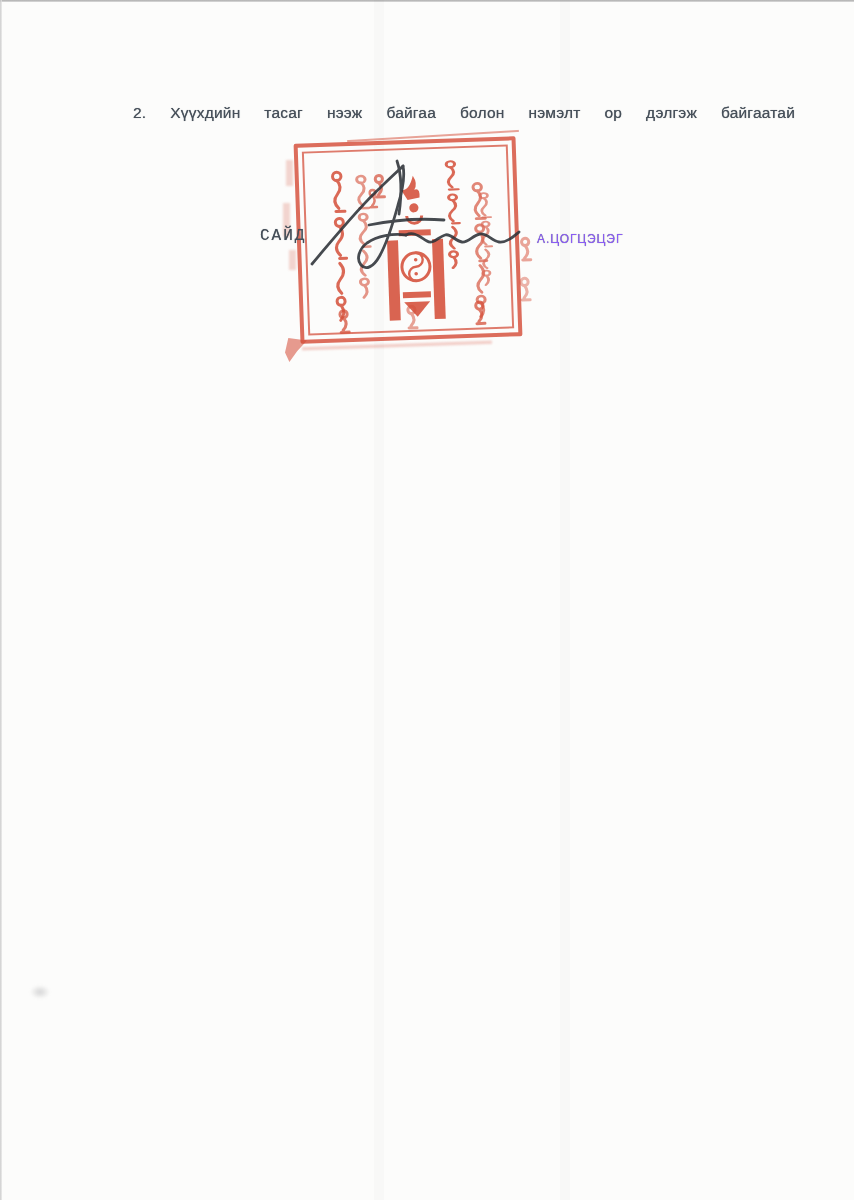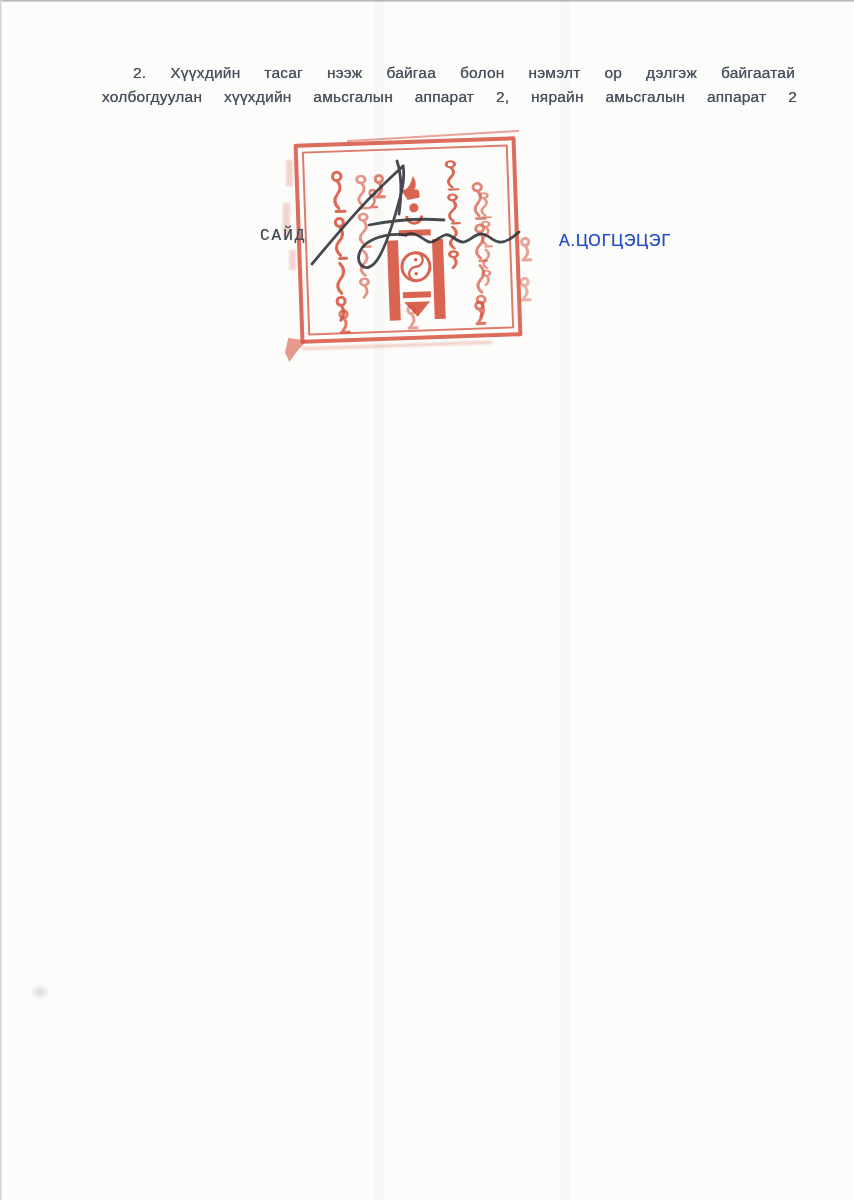--- a/index.html
+++ b/index.html
@@ -15,31 +15,31 @@
     background:linear-gradient(90deg,#c2c2c2,#e8e8e8);opacity:.8;}
   .streak{position:absolute;top:0;width:10px;height:1200px;background:#6a6a6a;opacity:.022;}
   .streak.s1{left:374px;} .streak.s2{left:560px;}
   .smudge-grey{position:absolute;left:30px;top:985px;width:20px;height:14px;border-radius:50%;
     background:radial-gradient(closest-side,rgba(110,110,115,.28),rgba(110,110,115,0));filter:blur(1.5px);}
   
   .docline{
     position:absolute;color:#47505a;font-size:15.5px;line-height:20px;height:22px;
     text-shadow:0 0 .7px rgba(66,75,85,.85);letter-spacing:.2px;
   }
-  .just{text-align:justify;text-align-last:justify;}
+  .just{text-align:justify;text-align-last:justify;margin-top:40px;}
   .line1{left:133px;top:63px;width:662px;}
   .line2{left:102px;top:87px;width:695px;}
   .line3{left:102px;top:112px;width:695px;word-spacing:2.5px;}
   
   .minister-title{
     position:absolute;left:260px;top:227px;color:#454e58;font-size:16px;
     letter-spacing:2px;text-shadow:0 0 .7px rgba(66,75,85,.85);font-family:Liberation Mono, monospace;
   }
   .minister-name{
-    position:absolute;left:559px;top:232px;color:#1d4ed8;font-size:16px;
+    position:absolute;left:537px;top:232px;color:#8b5cf6;font-size:12px;
     letter-spacing:.9px;text-shadow:0 0 .7px rgba(66,75,85,.85);
   }
   
   .stamp{
     position:absolute;left:297px;top:140px;width:222px;height:200px;
     border:4px solid rgba(211,73,52,.8);border-radius:2px;
     transform:rotate(-2deg);box-sizing:border-box;
   }
   .stamp-inner{position:absolute;inset:4px;border:2px solid rgba(211,73,52,.72);}
   .stamp-art{position:absolute;left:6px;top:6px;overflow:visible;}
@@ -62,21 +62,20 @@
 
 <div class="page">
 
   <div class="edge-top"></div>
   <div class="edge-left"></div>
   <div class="streak s1"></div>
   <div class="streak s2"></div>
   <div class="smudge-grey"></div>
 
   <div class="docline just line1">2. Хүүхдийн тасаг нээж байгаа болон нэмэлт ор дэлгэж байгаатай</div>
-  <div class="docline just line2">холбогдуулан хүүхдийн амьсгалын аппарат 2, нярайн амьсгалын аппарат 2</div>
 
   <div class="stamp-smear-top"></div>
   <div class="stamp-smear-bottom"></div>
   <div class="stamp-drip"></div>
   <div class="stamp-smudge-left sm1"></div>
   <div class="stamp-smudge-left sm2"></div>
   <div class="stamp-smudge-left sm3"></div>
 
   <div class="stamp">
     <div class="stamp-inner"></div>

